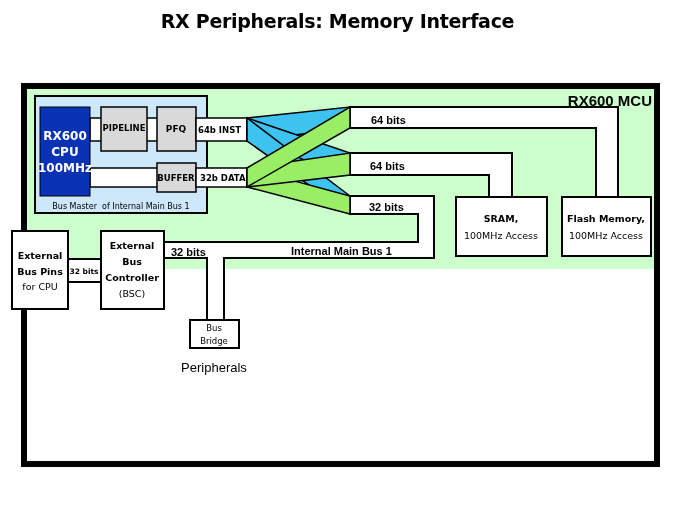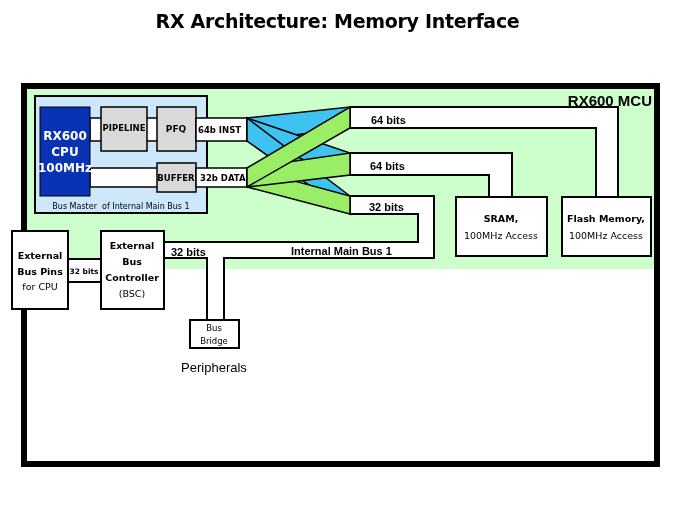--- a/index.html
+++ b/index.html
@@ -9,21 +9,21 @@
       font-family: "DejaVu Sans", sans-serif; font-weight: bold; font-size: 19px; color: #000;
       letter-spacing: -0.3px;
     }
     svg#diagram { position: absolute; left: 0; top: 0; }
     .lbl { font-family: "Liberation Sans", sans-serif; fill: #000; }
     .dj { font-family: "DejaVu Sans", sans-serif; fill: #000; }
   </style>
 </head>
 <body>
 
-<div id="title">RX Architecture: Memory Interface</div>
+<div id="title">RX Peripherals: Memory Interface</div>
 
 <svg id="diagram" width="675" height="506" viewBox="0 0 675 506" xmlns="http://www.w3.org/2000/svg">
 
   <rect x="24" y="86" width="633" height="378" fill="#ffffff" stroke="#000" stroke-width="6"></rect>
 
   <rect id="mcu-region" x="27" y="89" width="627" height="180" fill="#ccffcc"></rect>
   <text class="lbl" x="652" y="106" font-size="15" font-weight="bold" text-anchor="end">RX600 MCU</text>
 
   <rect id="bm-region" x="35" y="96" width="172" height="117" fill="#cce8fa" stroke="#000" stroke-width="2"></rect>
 

